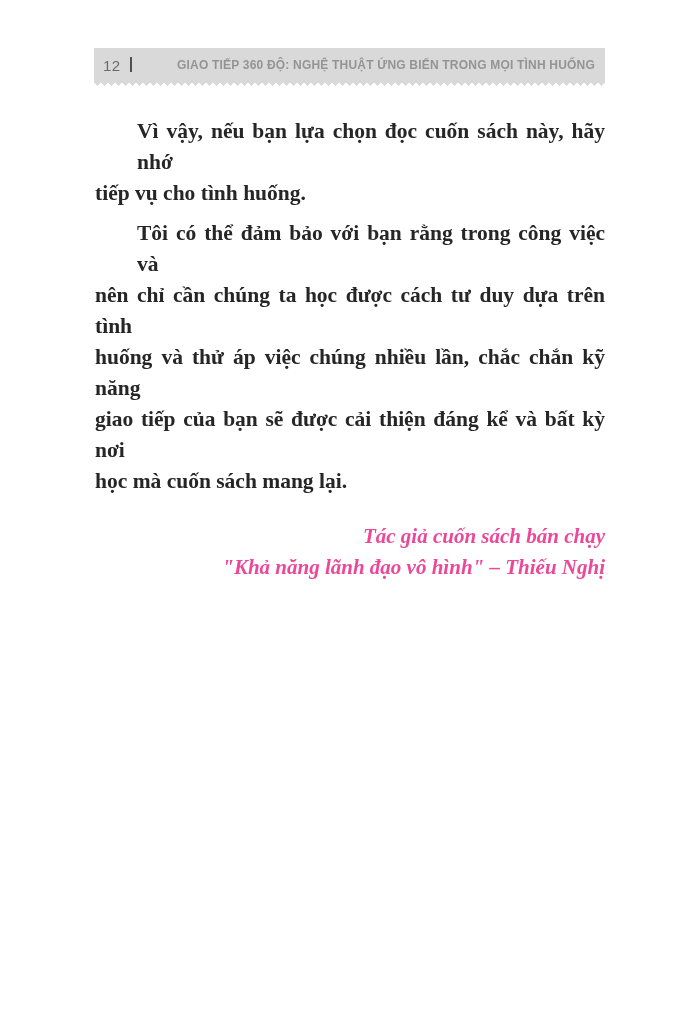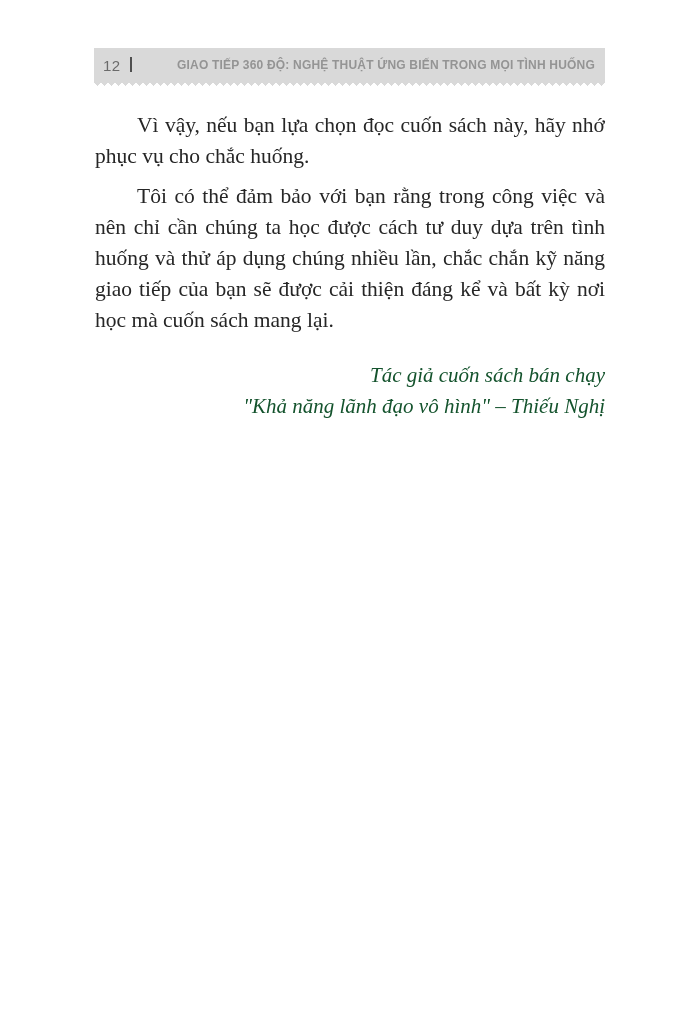--- a/index.html
+++ b/index.html
@@ -63,69 +63,70 @@
       linear-gradient(-45deg, #ffffff 3px, transparent 0);
     background-position: left bottom;
     background-repeat: repeat-x;
     background-size: 7px 5px;
   }
 
   
   .body-text {
     position: absolute;
     left: 95px;
-    top: 110px;
+    top: 116px;
     width: 510px;
     font-size: 21.5px;
     line-height: 31px;
     color: #262626;
+    font-weight: bold;
   }
   .para { margin: 0 0 9px 0; }
   .line {
     text-align: justify;
     text-justify: inter-word;
   }
   .line.just { text-align-last: justify; }
   .line.last { text-align-last: left; }
   .line.indent { padding-left: 42px; }
 
   .signature {
     margin-top: 24px;
     text-align: right;
     font-style: italic;
     font-size: 21px;
     line-height: 31px;
-    color: #14532d;
+    color: #ec4899;
   }
 </style>
 </head>
 <body>
 
 <div class="page">
 
   <div class="header-wrap">
     <div class="header-bar">
       <span class="pagenum">12</span>
       <span class="pagenum-divider"></span>
       <span class="header-title">GIAO TIẾP 360 ĐỘ: NGHỆ THUẬT ỨNG BIẾN TRONG MỌI TÌNH HUỐNG</span>
     </div>
     <div class="sawtooth"></div>
   </div>
 
   <div class="body-text">
 
     <div class="para">
       <div class="line just indent">Vì vậy, nếu bạn lựa chọn đọc cuốn sách này, hãy nhớ</div>
-      <div class="line last">phục vụ cho chắc huống.</div>
+      <div class="line last">tiếp vụ cho tình huống.</div>
     </div>
 
     <div class="para">
       <div class="line just indent">Tôi có thể đảm bảo với bạn rằng trong công việc và</div>
       <div class="line just">nên chỉ cần chúng ta học được cách tư duy dựa trên tình</div>
-      <div class="line just">huống và thử áp dụng chúng nhiều lần, chắc chắn kỹ năng</div>
+      <div class="line just">huống và thử áp việc chúng nhiều lần, chắc chắn kỹ năng</div>
       <div class="line just">giao tiếp của bạn sẽ được cải thiện đáng kể và bất kỳ nơi</div>
       <div class="line last">học mà cuốn sách mang lại.</div>
     </div>
 
     <div class="signature">
       <div>Tác giả cuốn sách bán chạy</div>
       <div>"Khả năng lãnh đạo vô hình" – Thiếu Nghị</div>
     </div>
 
   </div>

